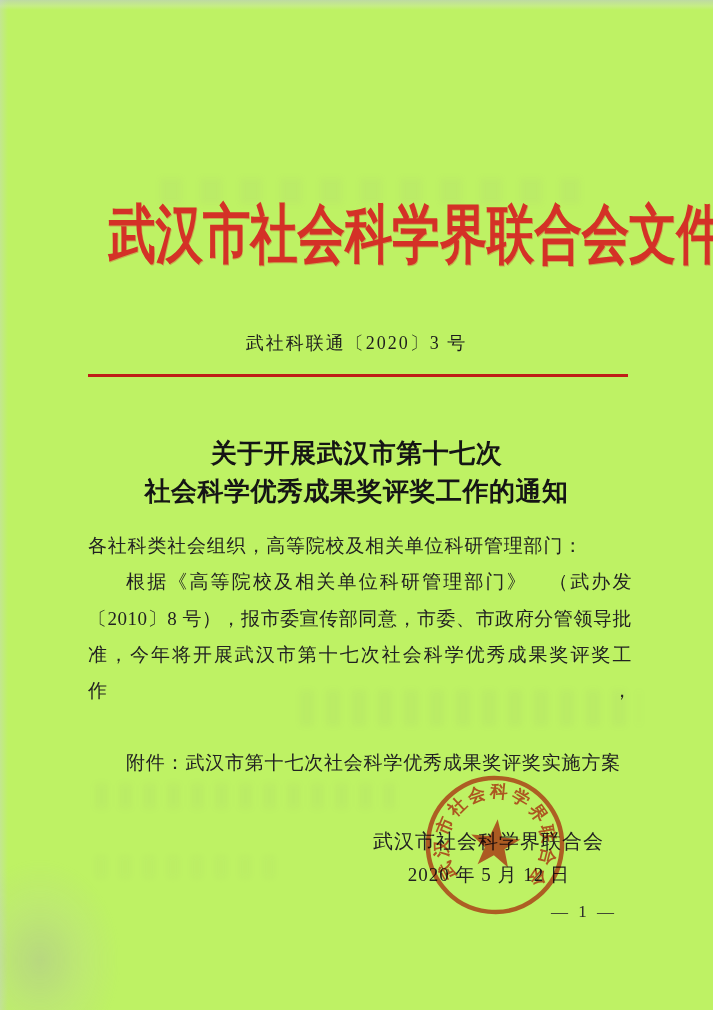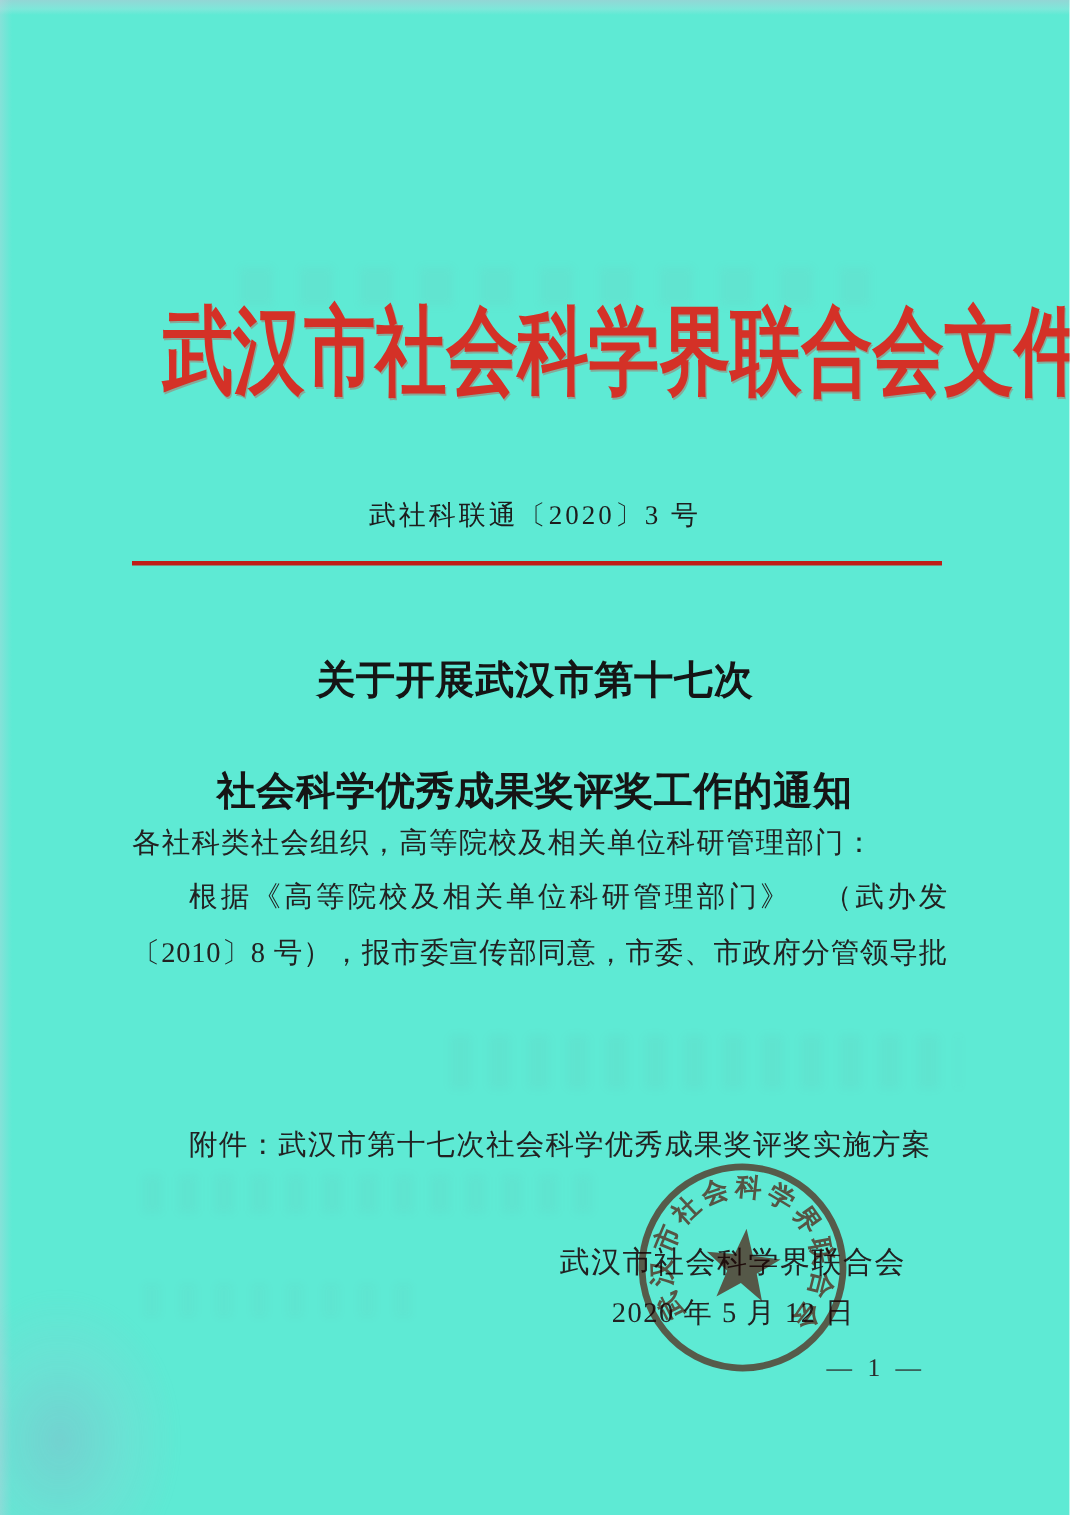--- a/index.html
+++ b/index.html
@@ -6,21 +6,21 @@
   html, body { width: 713px; height: 1010px; }
   body {
     font-family: "Liberation Serif", "DejaVu Serif", serif;
     background: #ffffff;
     position: relative;
     overflow: hidden;
   }
   .page {
     position: absolute;
     inset: 0;
-    background: #5eead4;
+    background: #bef264;
   }
   
   .scan-top-band {
     position: absolute; top: 0; left: 0; width: 713px; height: 10px;
     background: linear-gradient(180deg, rgba(190,198,214,0.55), rgba(220,224,234,0.25) 60%, rgba(255,255,255,0));
   }
   .scan-left-edge {
     position: absolute; top: 0; left: 0; width: 8px; height: 1010px;
     background: linear-gradient(90deg, rgba(205,210,225,0.35), rgba(255,255,255,0));
   }
@@ -77,24 +77,24 @@
 
   .red-line {
     position: absolute; top: 374px; left: 88px;
     width: 540px; height: 3px;
     background: #bf1e18;
   }
 
   .doc-title { position: absolute; left: 0; width: 713px; text-align: center;
     font-weight: bold; font-size: 26px; color: #151515; letter-spacing: 0.5px; }
   .doc-title.line1 { top: 436px; }
-  .doc-title.line2 { top: 474px; margin-top: 36px; }
+  .doc-title.line2 { top: 474px; }
 
   .body-text {
-    position: absolute; top: 545px; left: 88px; width: 544px;
+    position: absolute; top: 528px; left: 88px; width: 544px;
     font-size: 19px; color: #222222; line-height: 36.3px;
   }
   .body-text .line { height: 36.3px; white-space: nowrap; letter-spacing: 0.8px; }
   .body-text .jline {
     height: 36.3px;
     text-align: justify;
     text-align-last: justify;
     text-justify: inter-ideograph;
     letter-spacing: 0.5px;
   }
@@ -146,20 +146,21 @@
 
   <div class="red-line"></div>
 
   <div class="doc-title line1">关于开展武汉市第十七次</div>
   <div class="doc-title line2">社会科学优秀成果奖评奖工作的通知</div>
 
   <div class="body-text">
     <div class="line">各社科类社会组织，高等院校及相关单位科研管理部门：</div>
     <div class="jline indent">根据《高等院校及相关单位科研管理部门》　（武办发</div>
     <div class="jline">〔2010〕8 号），报市委宣传部同意，市委、市政府分管领导批</div>
+    <div class="jline">准，今年将开展武汉市第十七次社会科学优秀成果奖评奖工作，</div>
   </div>
 
   <div class="attachment-line">附件：武汉市第十七次社会科学优秀成果奖评奖实施方案</div>
 
   <div class="signature-org">武汉市社会科学界联合会</div>
   <div class="signature-date">2020 年 5 月 12 日</div>
 
   <svg class="official-seal" viewBox="-75 -75 150 150" xmlns="http://www.w3.org/2000/svg">
     <g transform="rotate(6)">
       <circle cx="0" cy="0" r="67" fill="none" stroke="#e23a2e" stroke-width="4.5" opacity="0.9"></circle>

